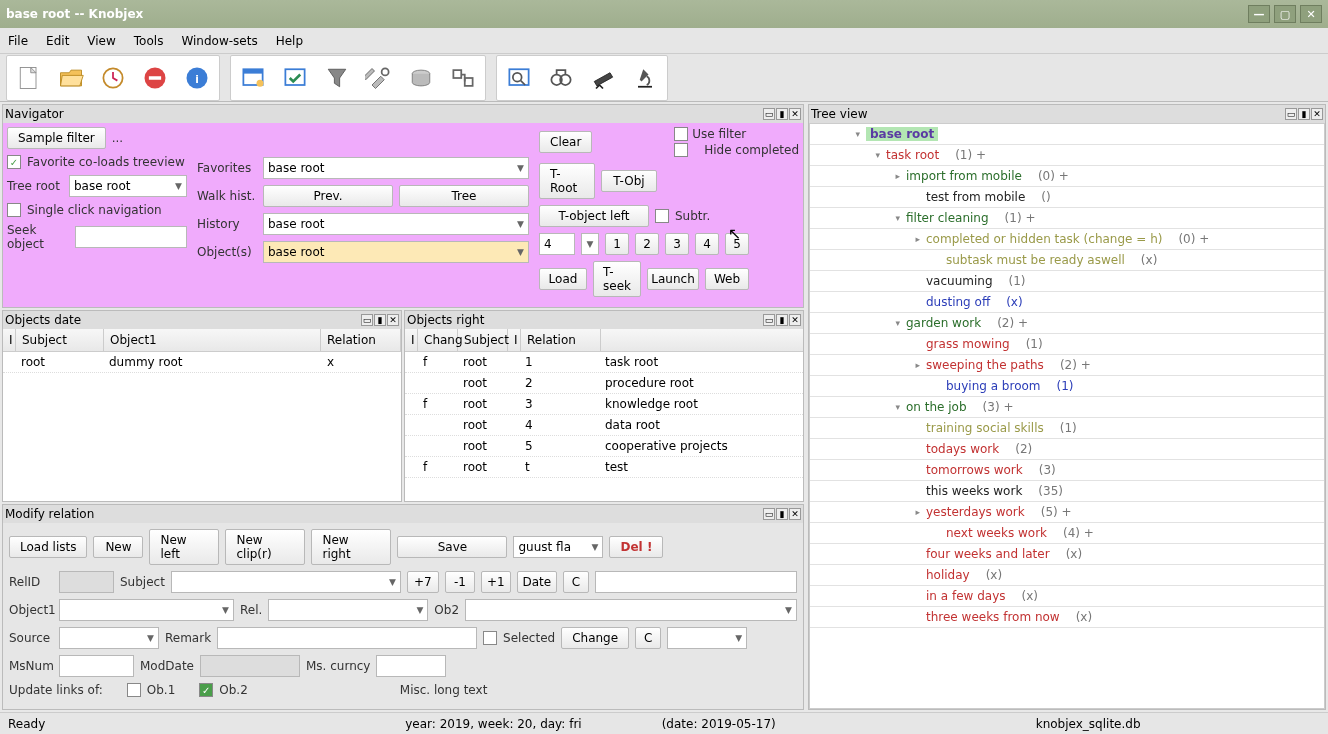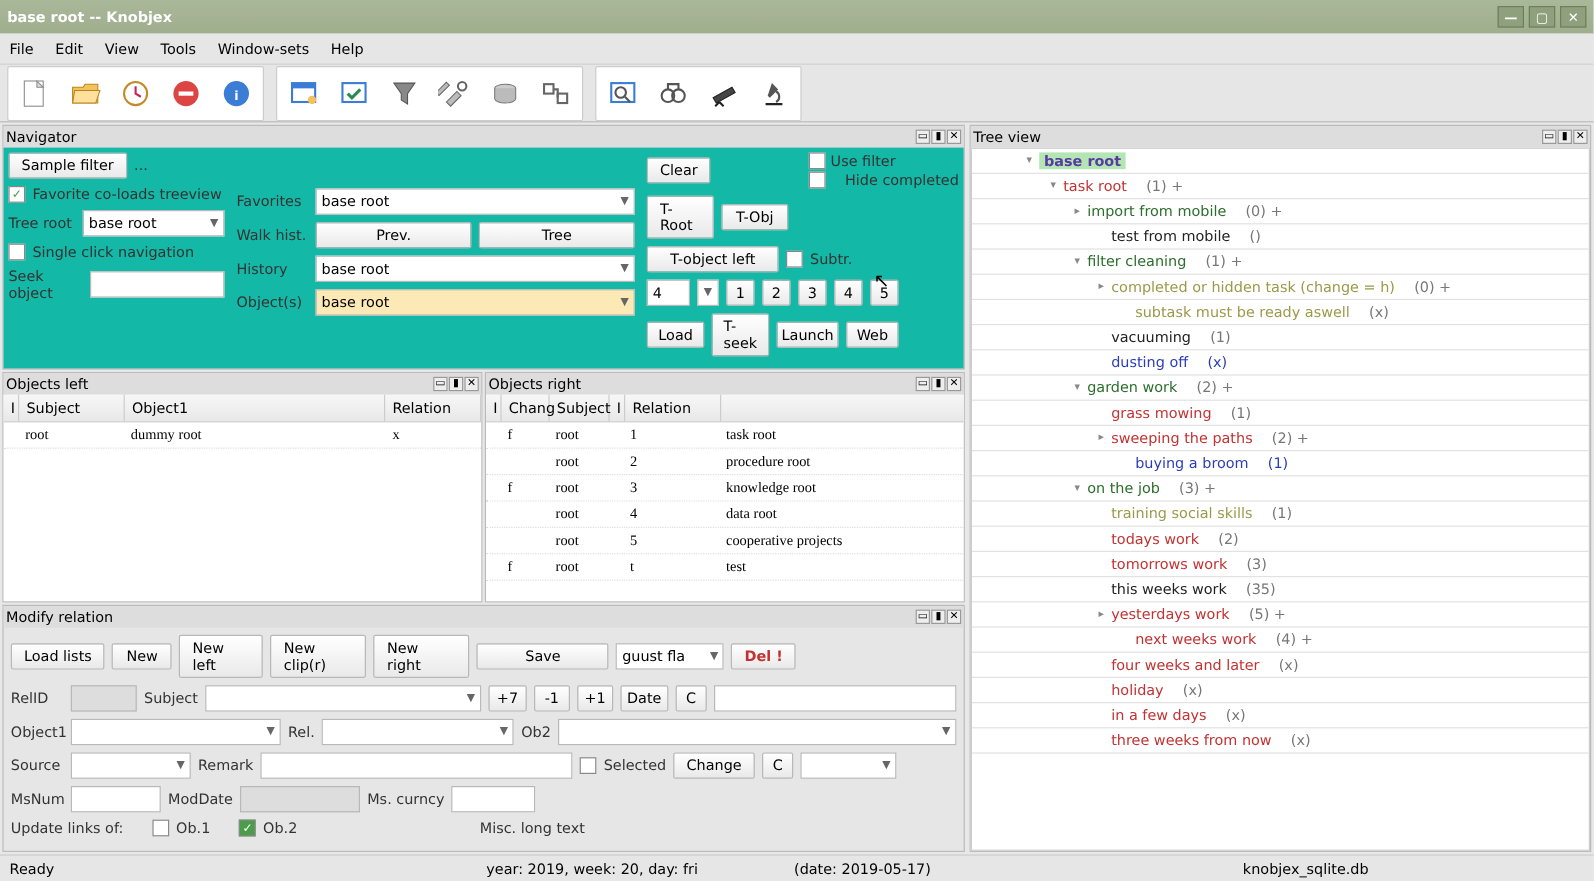--- a/index.html
+++ b/index.html
@@ -13,39 +13,39 @@
 .toolbar .tb-group { display: flex; align-items: center; gap: 2px; border: 1px solid #ccc; padding: 2px; border-radius: 2px; background: #fff; }
 .toolbar .tb-btn { width: 40px; height: 40px; display: flex; align-items: center; justify-content: center; border-radius: 2px; }
 .toolbar svg { width: 28px; height: 28px; }
 .main { flex: 1; display: flex; overflow: hidden; }
 .left-col { width: 806px; display: flex; flex-direction: column; gap: 2px; padding: 2px; }
 .right-col { flex: 1; display: flex; flex-direction: column; padding: 2px; text-align: right; }
 .panel { border: 1px solid #bbb; background: #e6e6e6; display: flex; flex-direction: column; }
 .panel-head { height: 18px; display: flex; align-items: center; justify-content: space-between; padding: 0 2px; background: #ddd; font-size: 11px; }
 .panel-head .pctl { display: flex; gap: 1px; }
 .panel-head .pctl span { border: 1px solid #999; width: 12px; height: 12px; font-size: 9px; display: inline-flex; align-items: center; justify-content: center; background: #eee; }
-.panel-body { padding: 4px; background: #14b8a6; }
+.panel-body { padding: 4px; background: #f0abfc; }
 .btn { border: 1px solid #b8b8b8; background: linear-gradient(#fff,#e9e9e9); padding: 3px 10px; border-radius: 2px; display: inline-flex; align-items: center; justify-content: center; min-height: 22px; }
 .input, input[type=text] { border: 1px solid #b8b8b8; background: #fff; padding: 2px 4px; min-height: 22px; }
 .combo { border: 1px solid #b8b8b8; background: #fff; padding: 2px 4px; min-height: 22px; display: flex; align-items: center; justify-content: space-between; }
 .combo.yellow { background: #fde9b6; }
 .combo .arrow { color: #666; font-size: 9px; margin-left: 4px; }
 .checkbox { width: 14px; height: 14px; border: 1px solid #888; background: #fff; display: inline-flex; align-items: center; justify-content: center; font-size: 10px; color: #4a9e4a; }
 .row { display: flex; align-items: center; gap: 6px; margin-bottom: 6px; }
 .lbl { color: #333; }
 .nav-body { display: flex; gap: 10px; }
 .nav-left { width: 180px; }
 .nav-mid { flex: 1; }
 .nav-right { width: 260px; }
 .tables-row { display: flex; gap: 2px; height: 200px; }
 .tbl { flex: 1; background: #fff; border: none; }
 .tbl-head { display: flex; background: linear-gradient(#f7f7f7,#e8e8e8); border-bottom: 1px solid #ccc; }
 .tbl-head div { padding: 4px 6px; border-right: 1px solid #ccc; }
 .tbl-row { display: flex; border-bottom: 1px dotted #ddd; }
-.tbl-row div { padding: 3px 6px; font-family: Liberation Serif, serif; }
+.tbl-row div { padding: 3px 6px; }
 .tree-body { background: #fff; flex: 1; overflow: hidden; border: 1px solid #ccc; }
 .tree-row { border-bottom: 1px solid #e2e2e2; padding: 3px 4px; display: flex; align-items: center; gap: 6px; }
 .tree-row .exp { color: #888; font-size: 9px; width: 10px; display: inline-block; }
 .tree-label { }
 .tree-count { color: #777; margin-left: 10px; }
 .c-darkgreen { color: #2b6e2b; }
 .c-red { color: #c23232; }
 .c-blue { color: #2b3db8; }
 .c-olive { color: #9a9a49; }
 .c-black { color: #222; }
@@ -295,21 +295,21 @@
               <span class="btn" style="width:44px">Web</span>
             </div>
           </div>
         </div>
       </div>
     </div>
 
     <div class="tables-row">
       <div class="panel" style="flex:1">
         <div class="panel-head">
-          <span>Objects left</span>
+          <span>Objects date</span>
           <div class="pctl">
               <span>▭</span>
               <span>▮</span>
               <span>✕</span>
             </div>
         </div>
         <div class="tbl" style="flex:1">
           <div class="tbl-head">
             <div style="width:12px">I</div>
             <div style="width:88px">Subject</div>

